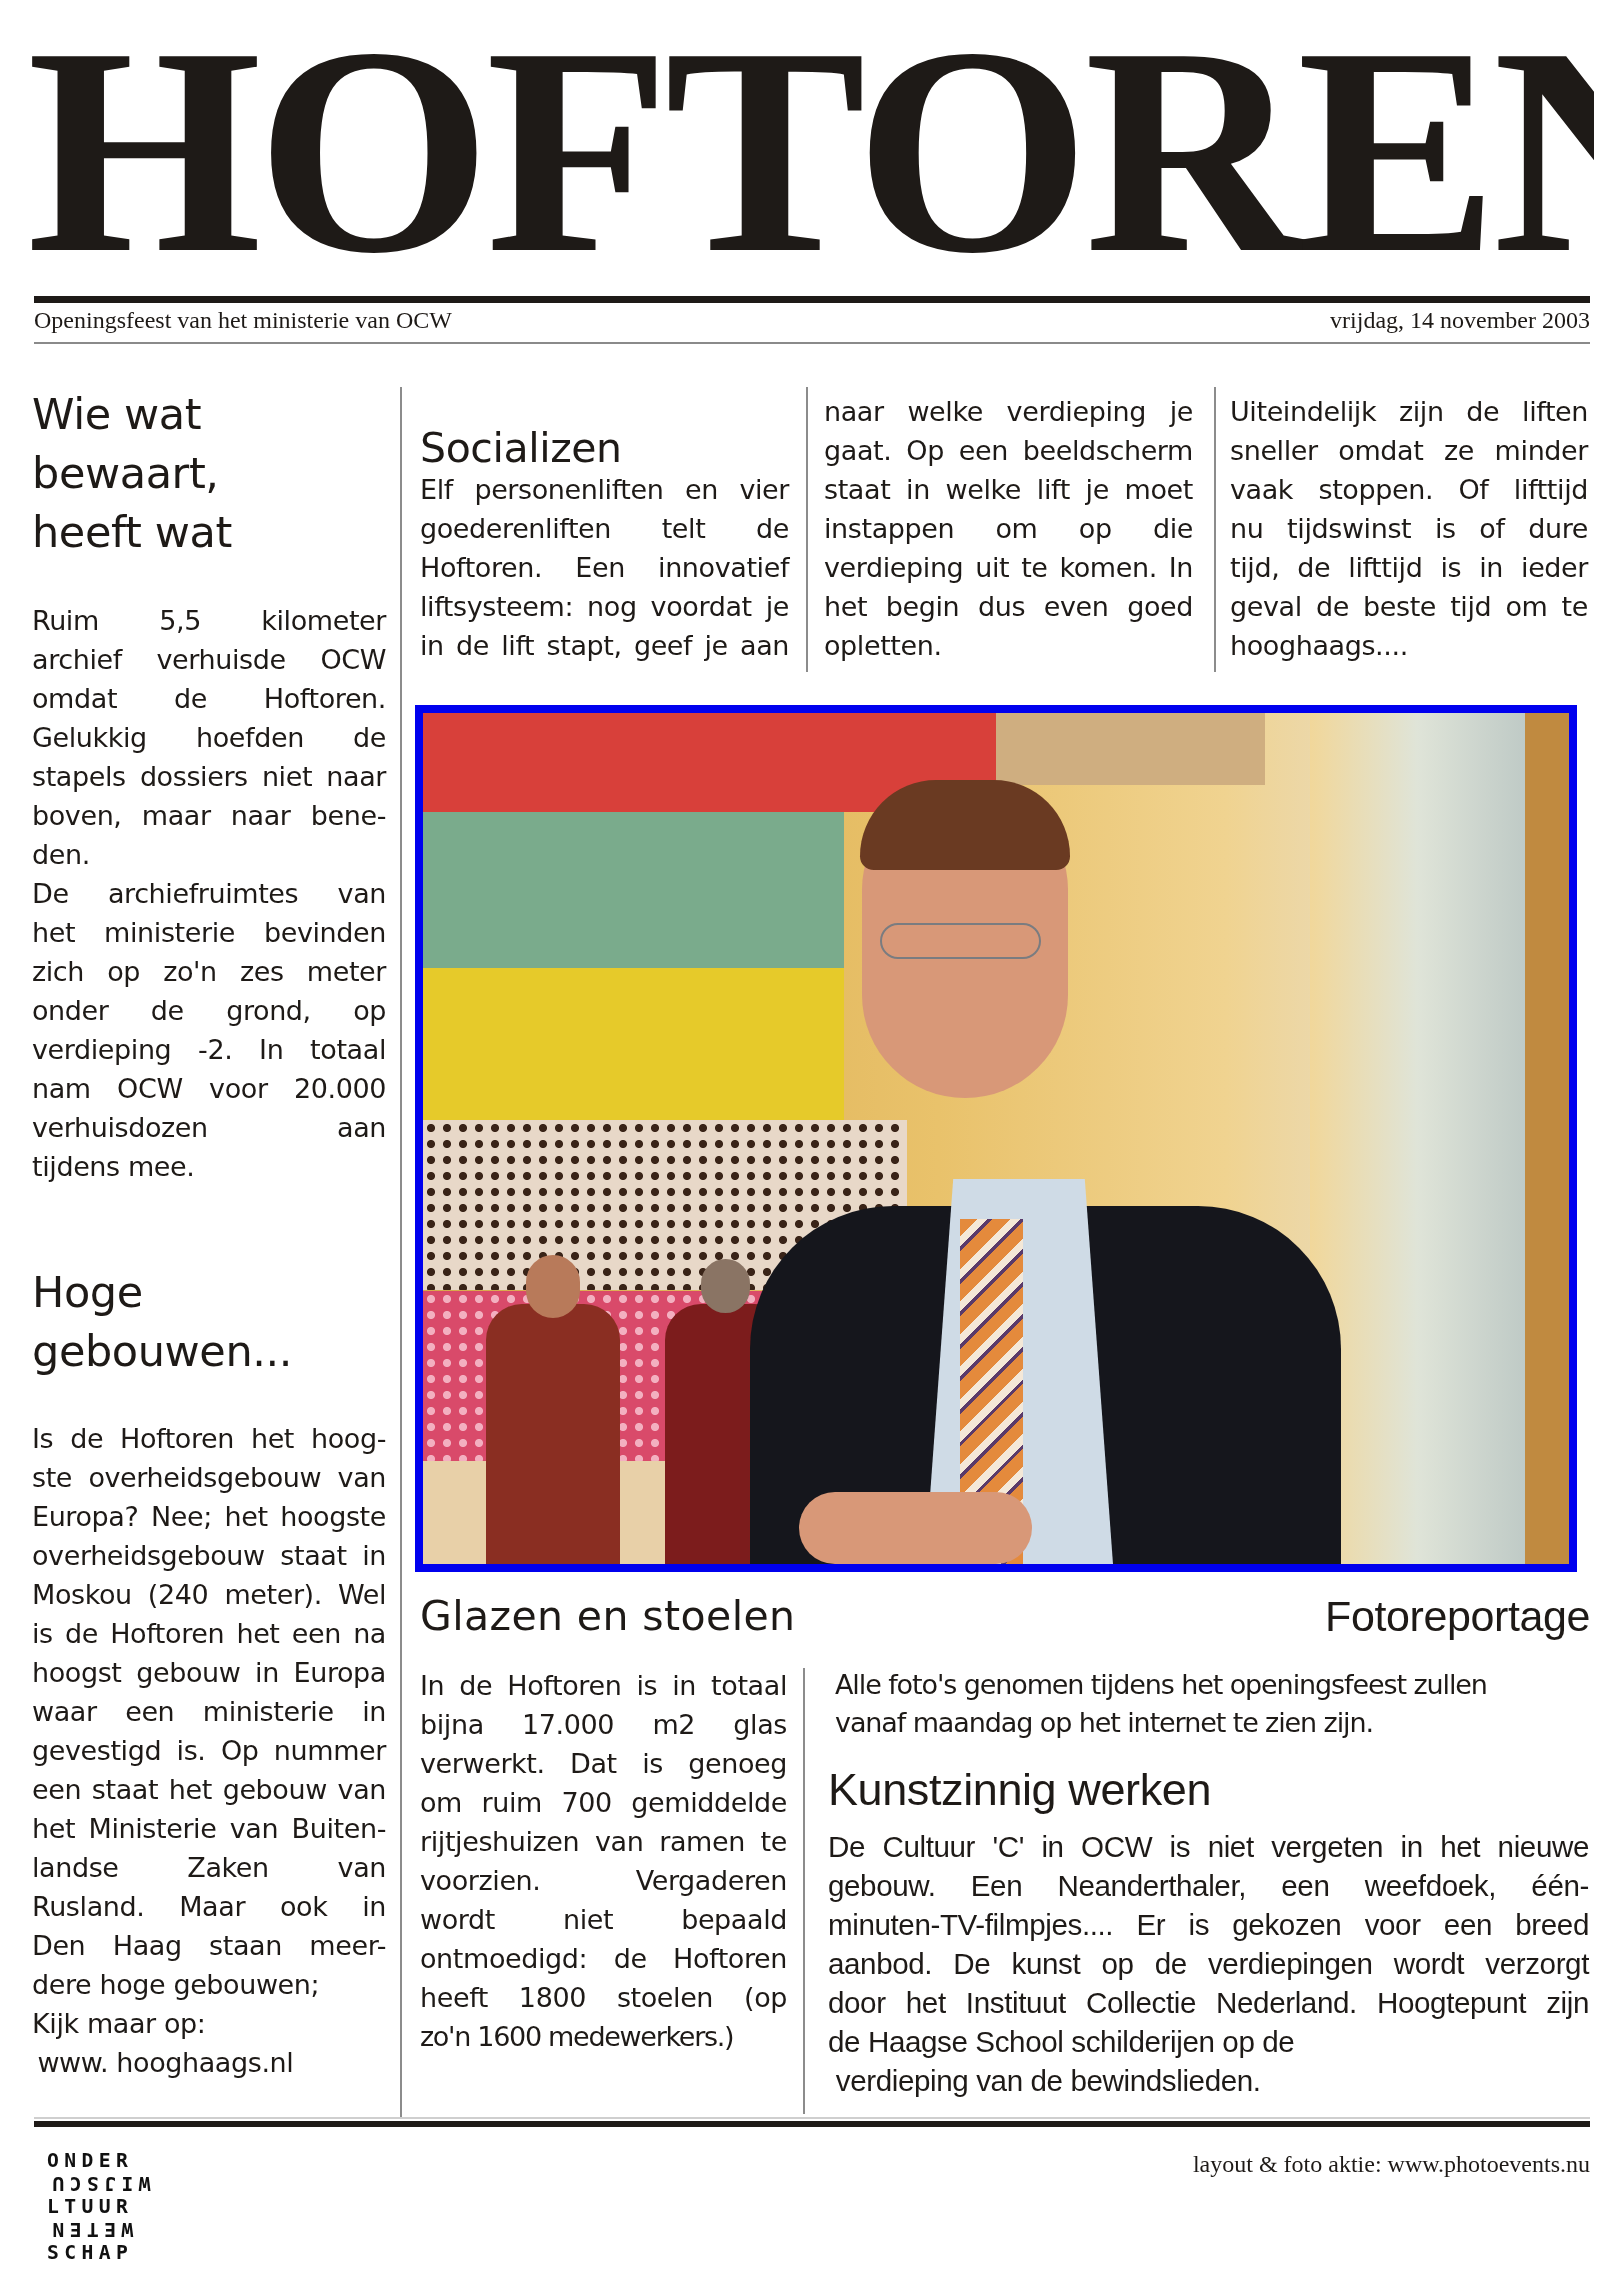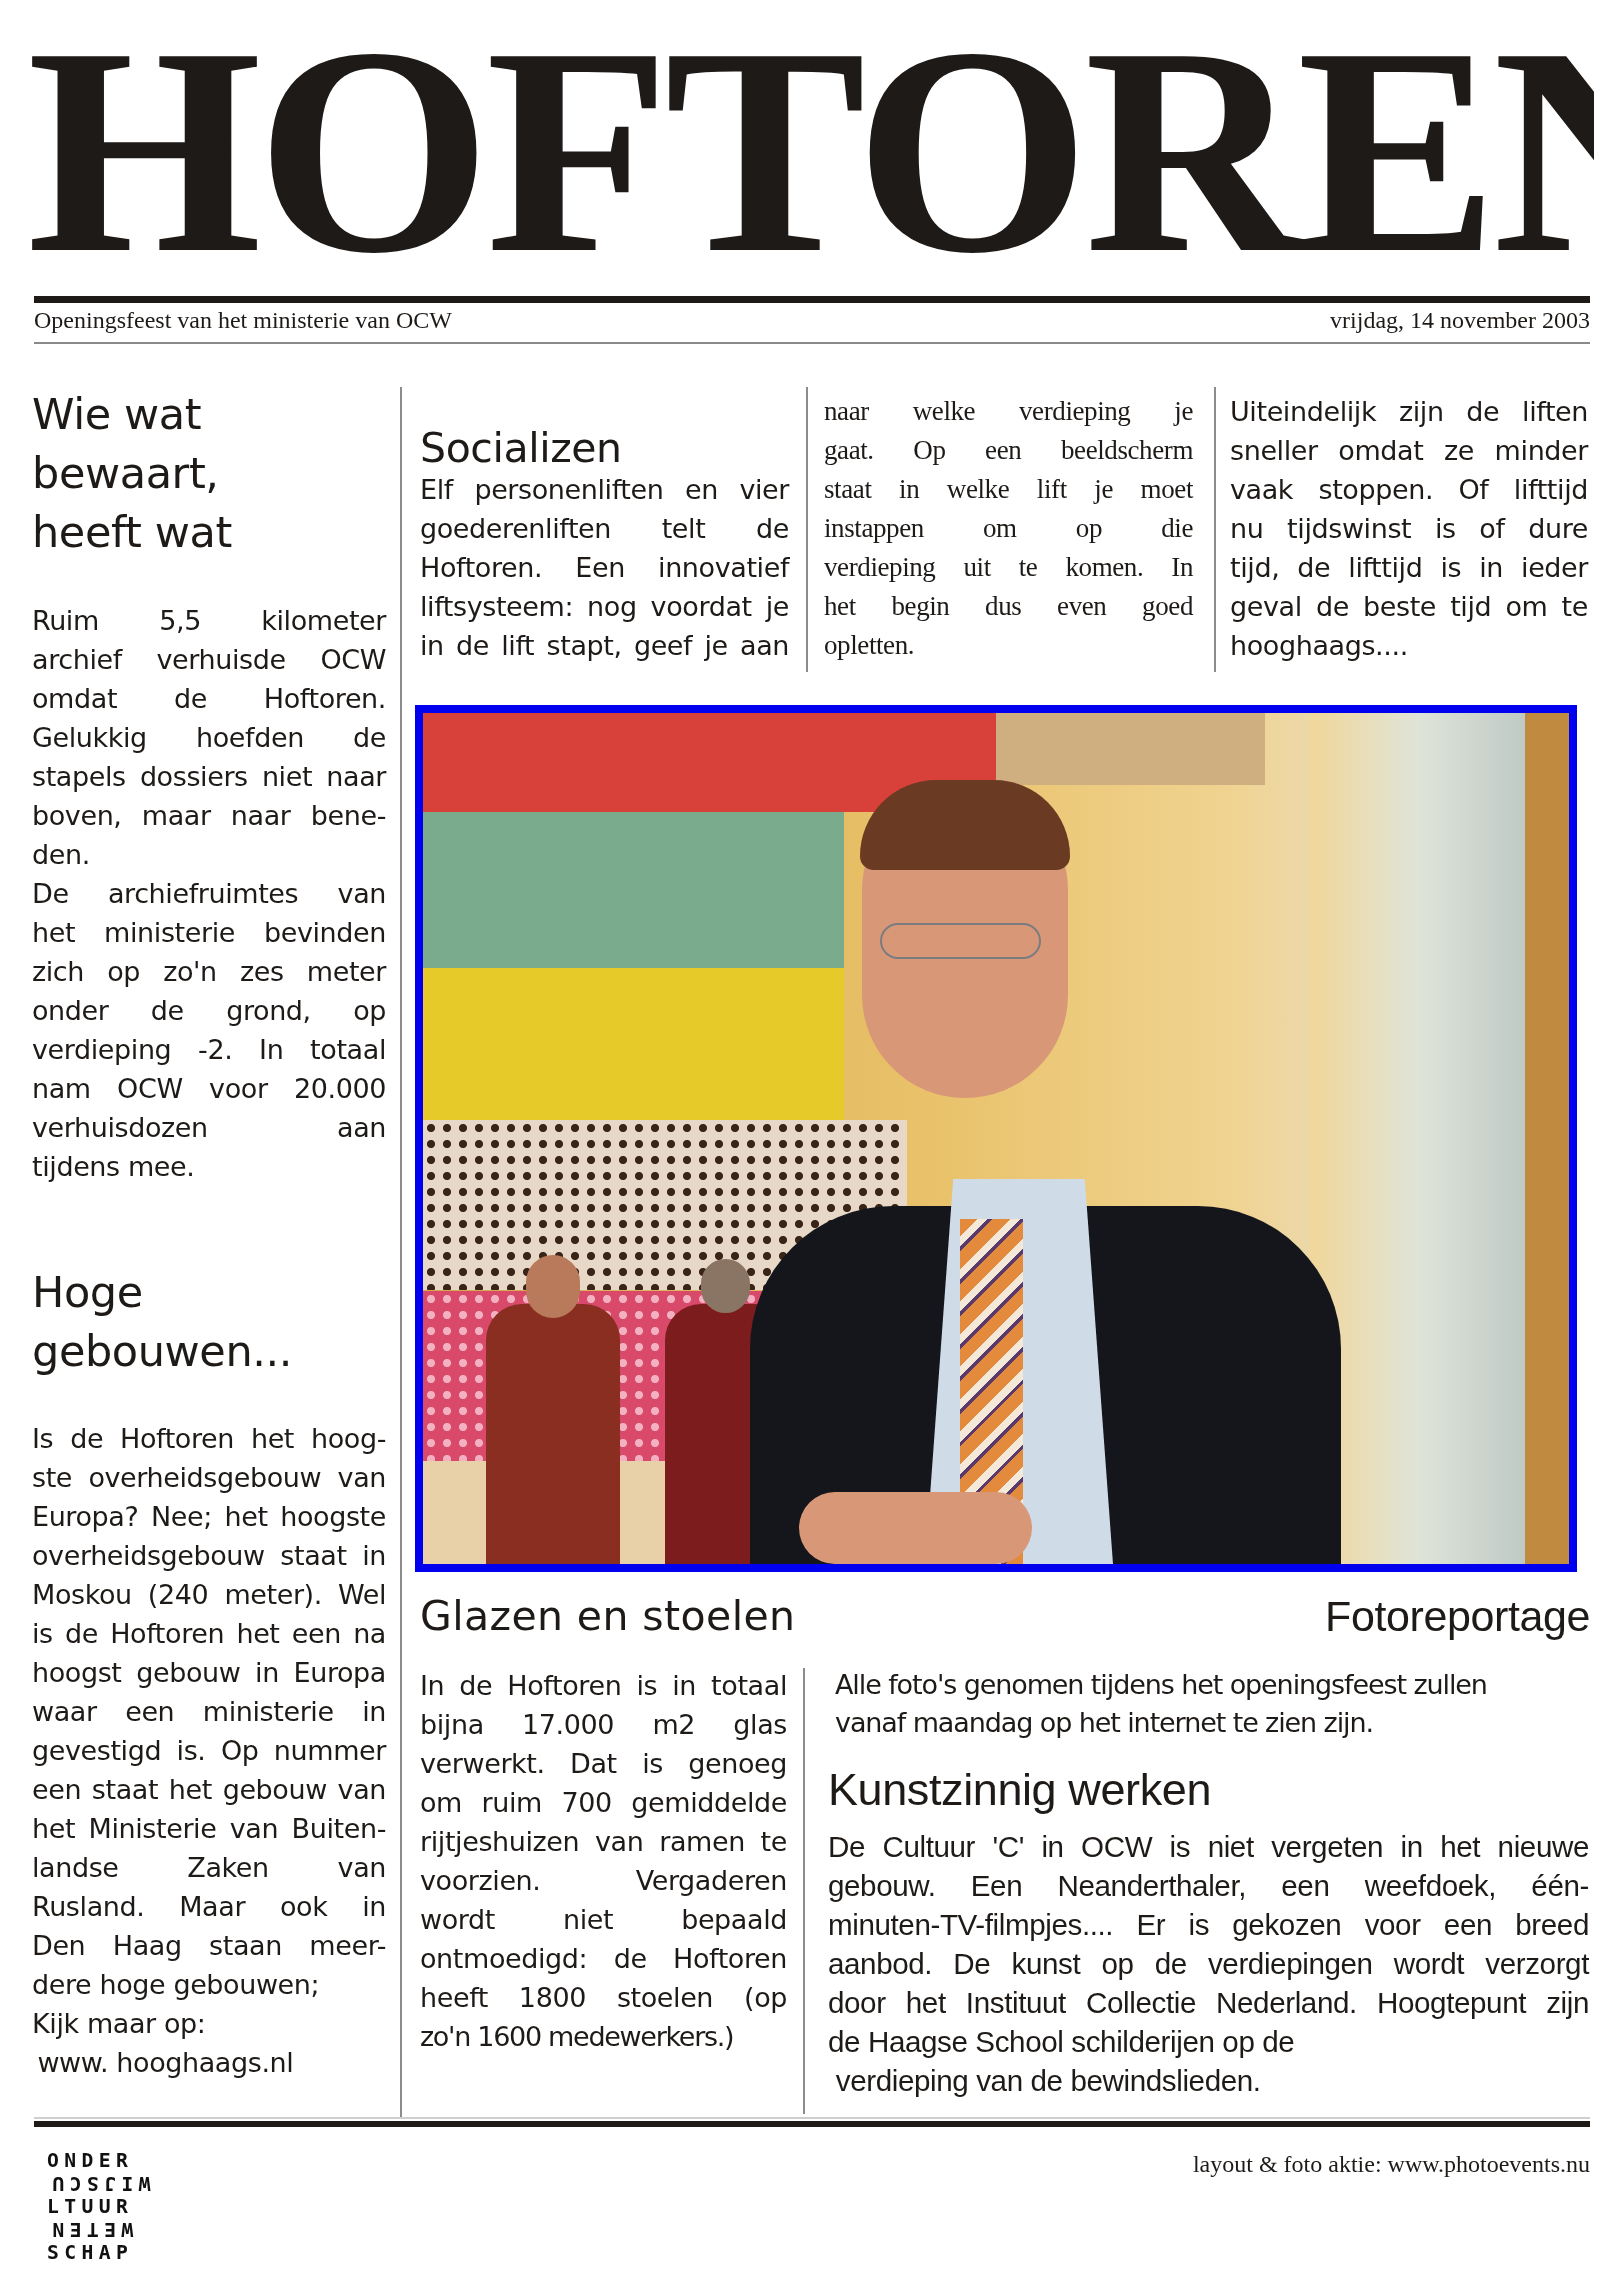--- a/index.html
+++ b/index.html
@@ -112,21 +112,21 @@
 </div>
 
 <div class="abs headline h-mid" style="left:420px; top:390px;margin-top:32px;">Socializen</div>
 <div class="abs body" style="left:420px; top:470px; width:369px;">
   <span class="ln">Elf personenliften en vier</span>
   <span class="ln">goederenliften telt de</span>
   <span class="ln">Hoftoren. Een innovatief</span>
   <span class="ln">liftsysteem: nog voordat je</span>
   <span class="ln">in de lift stapt, geef je aan</span>
 </div>
-<div class="abs body" style="left:824px; top:392px; width:369px;font-family:Liberation Serif, serif;">
+<div class="abs body" style="left:824px; top:392px; width:369px;">
   <span class="ln">naar welke verdieping je</span>
   <span class="ln">gaat. Op een beeldscherm</span>
   <span class="ln">staat in welke lift je moet</span>
   <span class="ln">instappen om op die</span>
   <span class="ln">verdieping uit te komen. In</span>
   <span class="ln">het begin dus even goed</span>
   <span class="ln last">opletten.</span>
 </div>
 <div class="abs body" style="left:1230px; top:392px; width:358px;">
   <span class="ln">Uiteindelijk zijn de liften</span>

